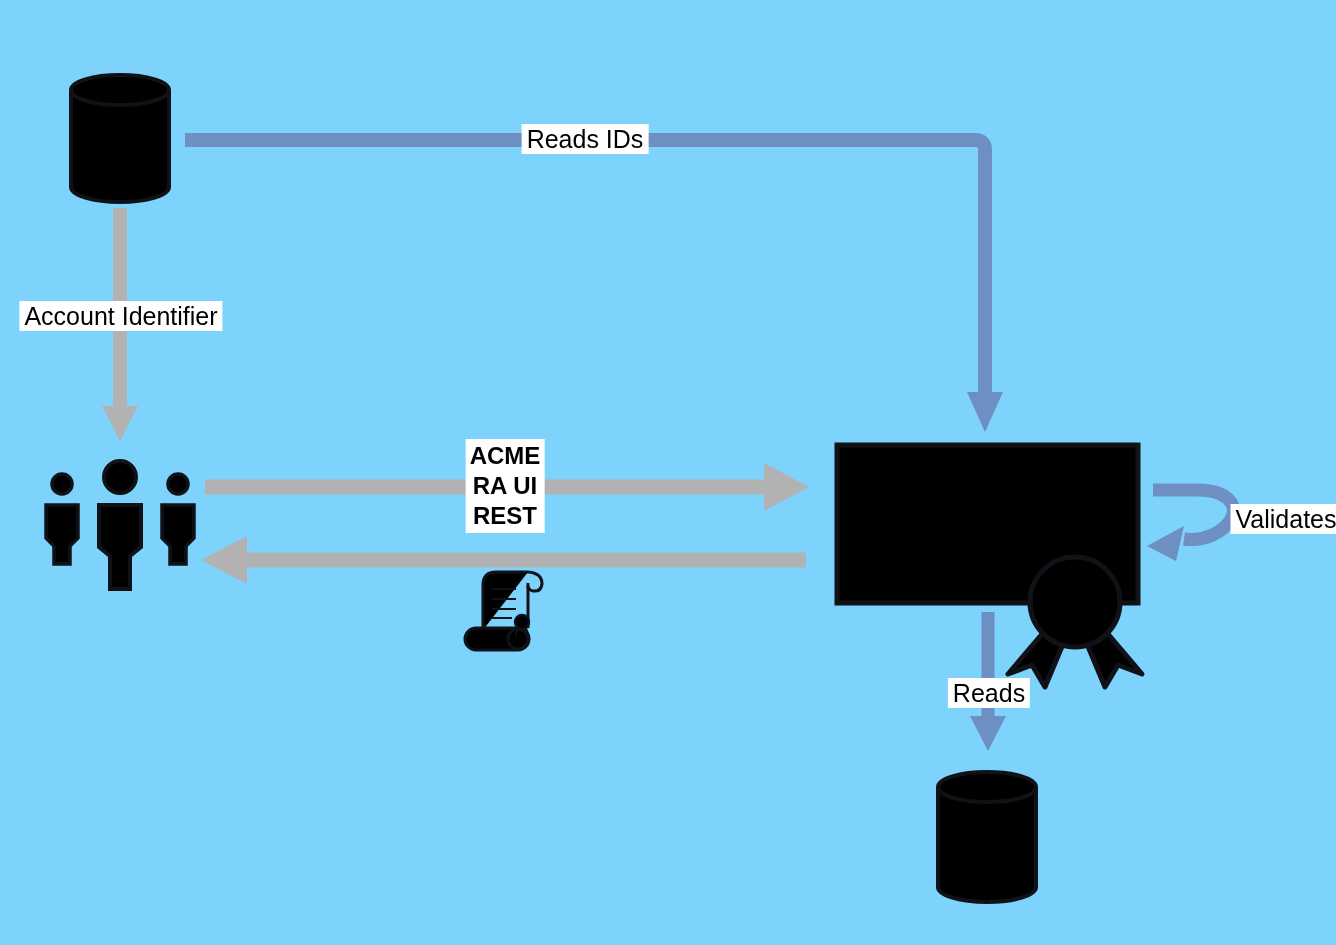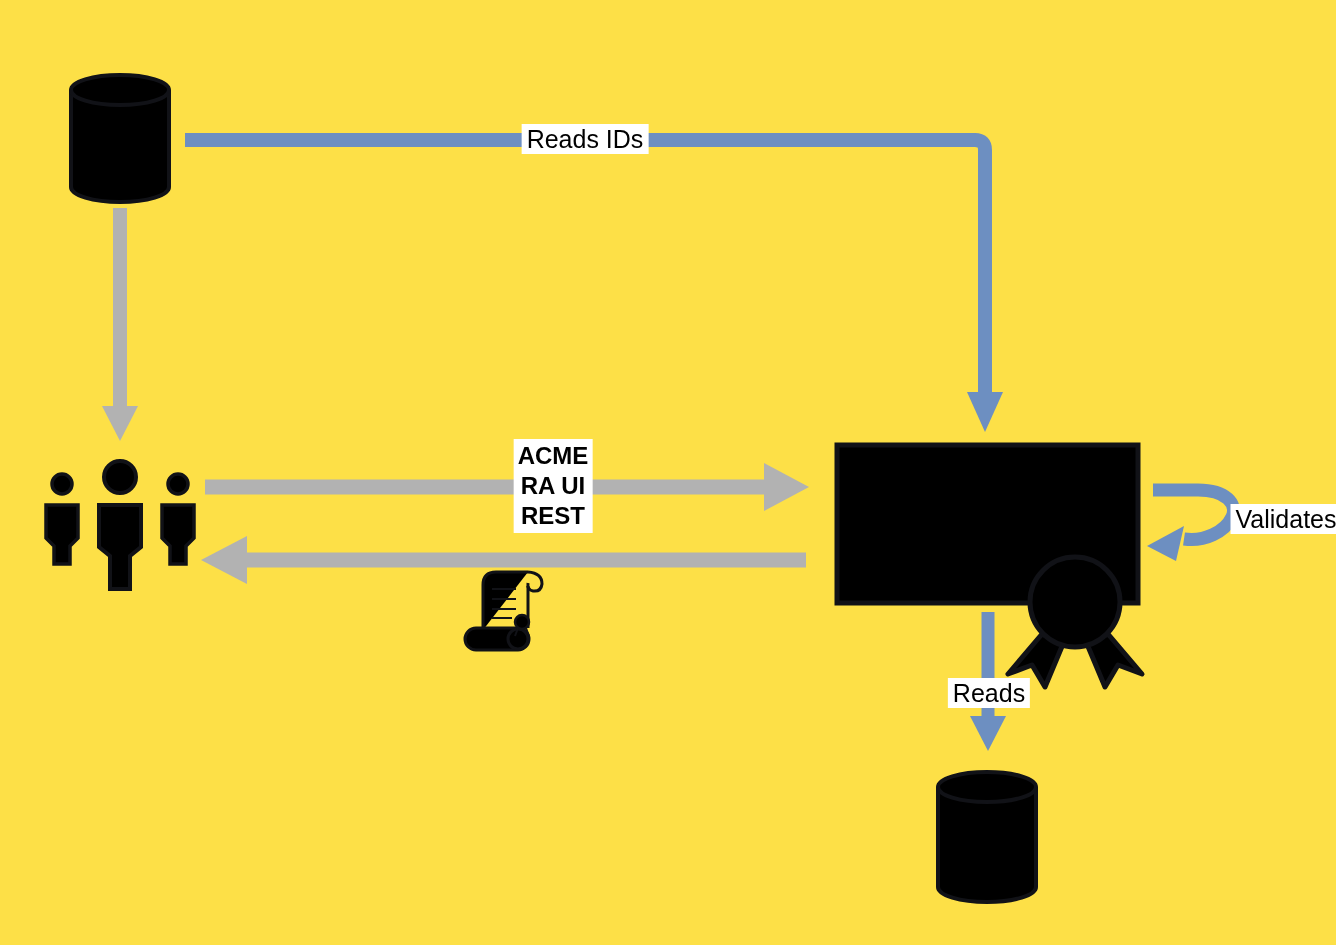--- a/index.html
+++ b/index.html
@@ -1,29 +1,28 @@
 <!DOCTYPE html>
 <html><head>
 <meta charset="utf-8">
 <style>
   html,body{margin:0;padding:0;background:#000;}
   .canvas{
-    position:relative;width:1336px;height:945px;background:#fde047;
+    position:relative;width:1336px;height:945px;background:#7dd3fc;
     overflow:hidden;font-family:"Liberation Sans", sans-serif;
   }
   .layer{position:absolute;left:0;top:0;}
   .chip{
     position:absolute;transform:translate(-50%,-50%);
     background:#ffffff;color:#000000;font-size:25px;line-height:1.12;
     padding:1px 5px;white-space:nowrap;z-index:5;
   }
   .chip.bold{
     font-weight:bold;font-size:24px;line-height:30px;text-align:center;
     padding:2px 4px;
-    margin-left:48px;
   }
   .chip .line{display:block;}
 </style>
 </head>
 <body>
 
 <div class="canvas">
 
   <svg class="layer" width="1336" height="945" viewBox="0 0 1336 945">
 
@@ -99,20 +98,21 @@
     </g>
 
     <g fill="#000000" stroke="#111217" stroke-width="4">
       <path d="M 938 787 L 938 887 A 49 15 0 0 0 1036 887 L 1036 787"></path>
       <ellipse cx="987" cy="787" rx="49" ry="15"></ellipse>
     </g>
   </svg>
 
   <div class="chip" style="left:585px;top:139px;">Reads IDs</div>
 
+  <div class="chip" style="left:121px;top:316px;">Account Identifier</div>
 
   <div class="chip bold" style="left:505px;top:486px;">
     <span class="line">ACME</span>
     <span class="line">RA UI</span>
     <span class="line">REST</span>
   </div>
 
   <div class="chip" style="left:1286px;top:519px;">Validates</div>
 
   <div class="chip" style="left:989px;top:693px;">Reads</div>

